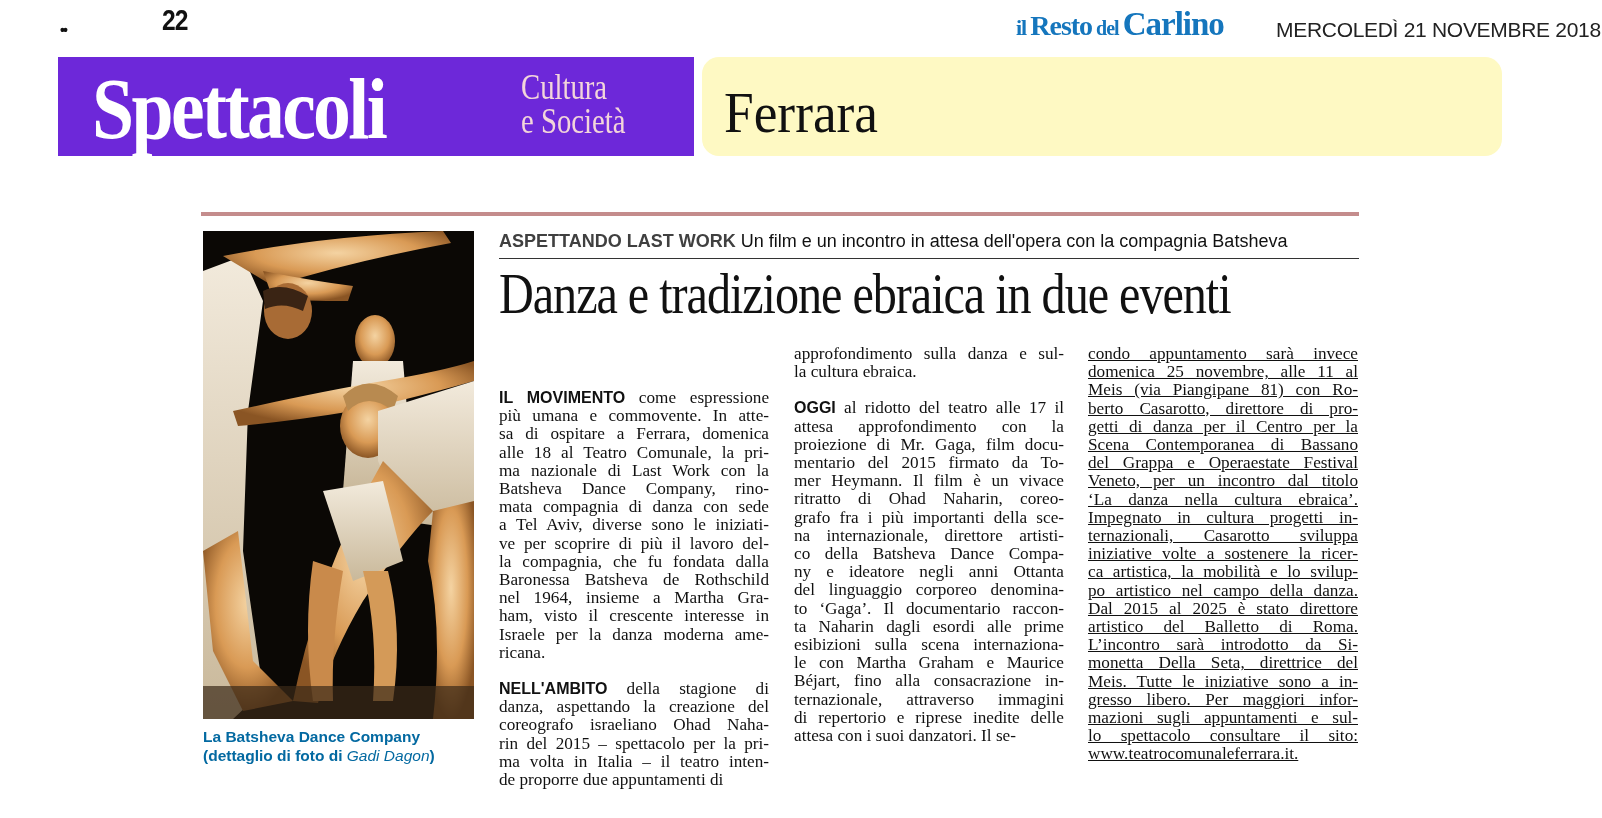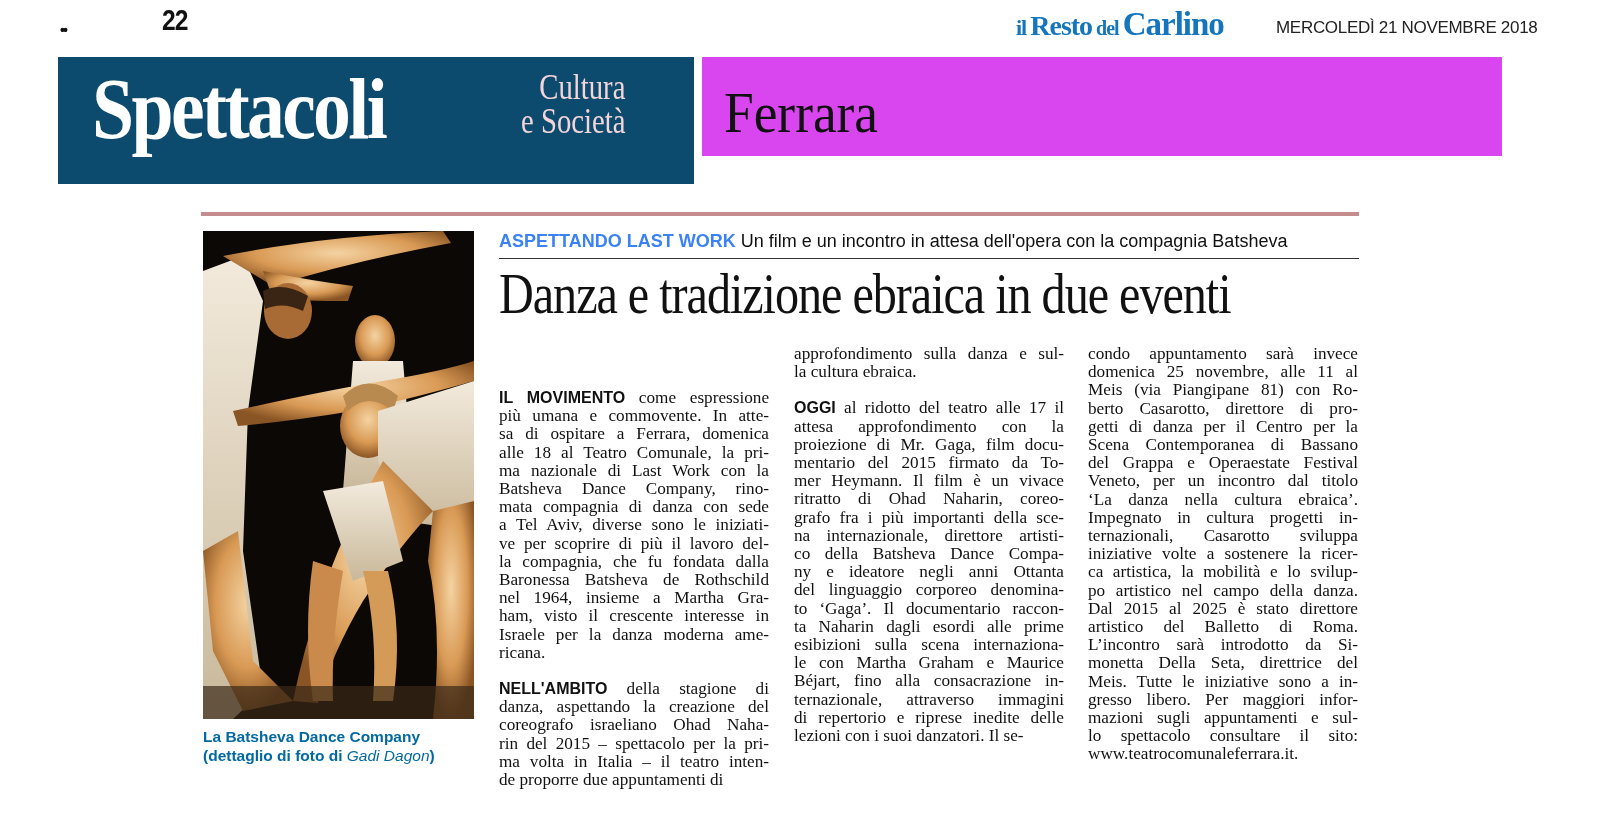--- a/index.html
+++ b/index.html
@@ -7,47 +7,47 @@
   body { position: relative; font-family: "Liberation Serif", serif; color: #1a1a1a; }
 
   .dots { position: absolute; left: 60px; top: 22px; font-family: "Liberation Sans", sans-serif; font-size: 14px; font-weight: bold; letter-spacing: -2px; color:#111; }
   .page-num { position: absolute; left: 162px; top: 4px; font-family: "Liberation Sans", sans-serif; font-weight: bold; font-size: 29px; color: #111; letter-spacing: -1px; transform: scaleX(0.85); transform-origin: left; }
 
   .masthead { position: absolute; left: 1016px; top: 6px; font-family: Liberation Serif, serif; font-weight: bold; color: #1576bd; white-space: nowrap; }
   .masthead .il { font-size: 22px; letter-spacing: -1px; }
   .masthead .resto { font-size: 28px; letter-spacing: -1px; }
   .masthead .del { font-size: 20px; letter-spacing: -1px; }
   .masthead .carlino { font-size: 33px; letter-spacing: -1px; }
-  .date { position: absolute; left: 1276px; top: 18px; font-family: "Liberation Sans", sans-serif; font-size: 17px; color: #222; white-space: nowrap; letter-spacing: -0.3px; }
+  .date { position: absolute; left: 1276px; top: 18px; font-family: "Liberation Sans", sans-serif; font-size: 21px; color: #222; white-space: nowrap; letter-spacing: -0.3px; }
 
-  .section-red { position: absolute; left: 58px; top: 57px; width: 636px; height: 127px; background: #0c4a6e; text-align: right; }
+  .section-red { position: absolute; left: 58px; top: 57px; width: 636px; height: 99px; background: #6d28d9; }
   .section-title { position: absolute; left: 34px; top: 2px; font-family: "Liberation Serif", serif; font-weight: bold; font-size: 86px; color: #fff; letter-spacing: -3px; transform: scaleX(0.88); transform-origin: left; white-space: nowrap; }
   .section-sub { position: absolute; left: 463px; top: 14px; font-family: "Liberation Serif", serif; font-size: 35px; line-height: 34px; color: #f3d5da; transform: scaleX(0.82); transform-origin: left; white-space: nowrap; }
-  .section-grey { position: absolute; left: 702px; top: 57px; width: 800px; height: 99px; background: #d946ef; }
+  .section-grey { position: absolute; left: 702px; top: 57px; width: 800px; height: 99px; background: #fef9c3; border-radius: 17px; }
   .city { position: absolute; left: 22px; top: 22px; font-family: "Liberation Serif", serif; font-size: 58px; color: #111; transform: scaleX(0.92); transform-origin: left; white-space: nowrap; }
 
   .top-rule { position: absolute; left: 201px; top: 212px; width: 1158px; height: 4px; background: #c48c8c; }
 
   .photo { position: absolute; left: 203px; top: 231px; width: 271px; height: 488px; background: #0a0806; overflow: hidden; }
   .caption { position: absolute; left: 203px; top: 727px; font-family: "Liberation Sans", sans-serif; font-weight: bold; font-size: 15.5px; line-height: 19px; color: #0369a1; white-space: nowrap; }
   .caption i { font-weight: normal; font-style: italic; }
 
   .kicker { position: absolute; left: 499px; top: 231px; width: 860px; height: 28px; border-bottom: 1.5px solid #333; font-family: "Liberation Sans", sans-serif; font-size: 18px; white-space: nowrap; transform-origin: left; }
-  .kicker .k-red { color: #3b82f6; font-weight: bold; }
+  .kicker .k-red { color: #404040; font-weight: bold; }
   .kicker .k-black { color: #111; text-align: right; }
   .headline { position: absolute; left: 499px; top: 262px; font-family: "Liberation Serif", serif; font-size: 56px; color: #111; white-space: nowrap; letter-spacing: -1.2px; transform: scaleX(0.86); transform-origin: left; }
 
   .col { position: absolute; top: 345px; width: 270px; font-family: "Liberation Serif", serif; font-size: 17.2px; line-height: 18.2px; color: #111; }
   .col .line { display: block; white-space: nowrap; text-align: justify; text-align-last: justify; }
   .col .line.last { text-align-last: left; }
   .col .lead { font-family: "Liberation Sans", sans-serif; font-weight: bold; font-size: 16px; }
   .col .gap { height: 18px; display: block; }
   .c1 { left: 499px; margin-top: 44px; }
   .c2 { left: 794px; }
-  .c3 { left: 1088px; }
+  .c3 { left: 1088px; text-decoration: underline; }
 </style>
 </head>
 <body>
 
 <div class="dots">••</div>
 <div class="page-num">22</div>
 
 <div class="masthead">
   <span class="il">il</span>
   <span class="resto">Resto</span>
@@ -155,21 +155,21 @@
     <span class="line"><span>co della Batsheva Dance Compa-</span></span>
     <span class="line"><span>ny e ideatore negli anni Ottanta</span></span>
     <span class="line"><span>del linguaggio corporeo denomina-</span></span>
     <span class="line"><span>to ‘Gaga’. Il documentario raccon-</span></span>
     <span class="line"><span>ta Naharin dagli esordi alle prime</span></span>
     <span class="line"><span>esibizioni sulla scena internaziona-</span></span>
     <span class="line"><span>le con Martha Graham e Maurice</span></span>
     <span class="line"><span>Béjart, fino alla consacrazione in-</span></span>
     <span class="line"><span>ternazionale, attraverso immagini</span></span>
     <span class="line"><span>di repertorio e riprese inedite delle</span></span>
-    <span class="line last"><span>lezioni con i suoi danzatori. Il se-</span></span>
+    <span class="line last"><span>attesa con i suoi danzatori. Il se-</span></span>
   </div>
 <div class="col c3">
     <span class="line"><span>condo appuntamento sarà invece</span></span>
     <span class="line"><span>domenica 25 novembre, alle 11 al</span></span>
     <span class="line"><span>Meis (via Piangipane 81) con Ro-</span></span>
     <span class="line"><span>berto Casarotto, direttore di pro-</span></span>
     <span class="line"><span>getti di danza per il Centro per la</span></span>
     <span class="line"><span>Scena Contemporanea di Bassano</span></span>
     <span class="line"><span>del Grappa e Operaestate Festival</span></span>
     <span class="line"><span>Veneto, per un incontro dal titolo</span></span>

